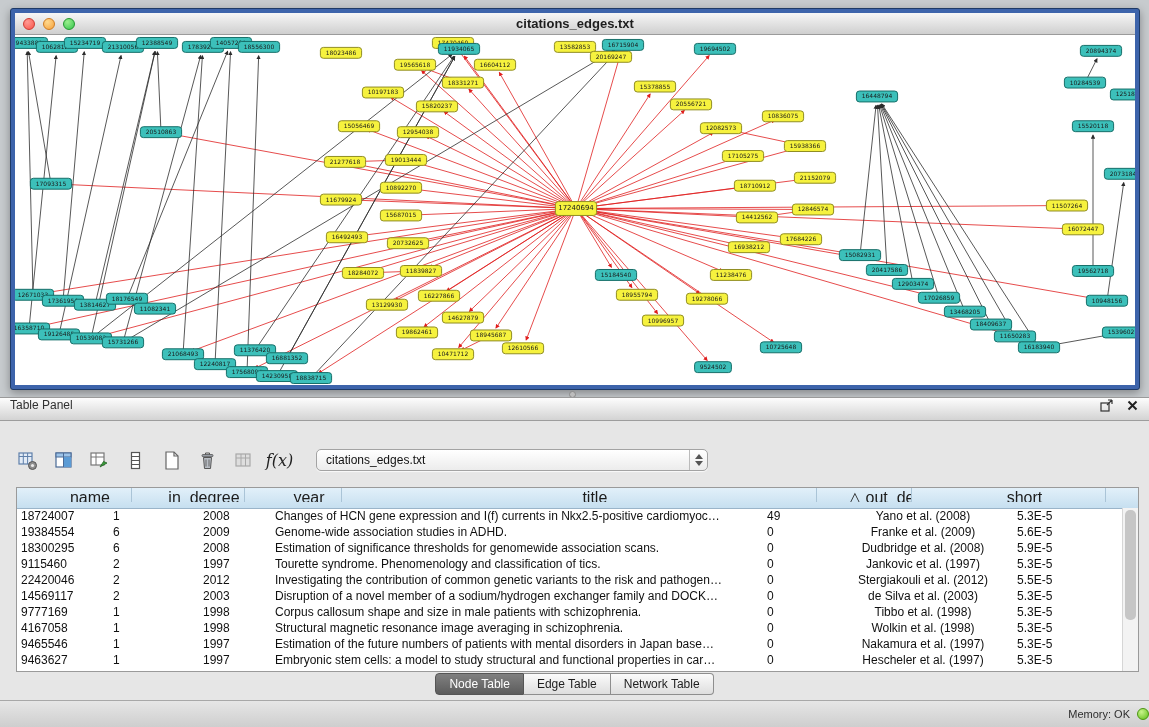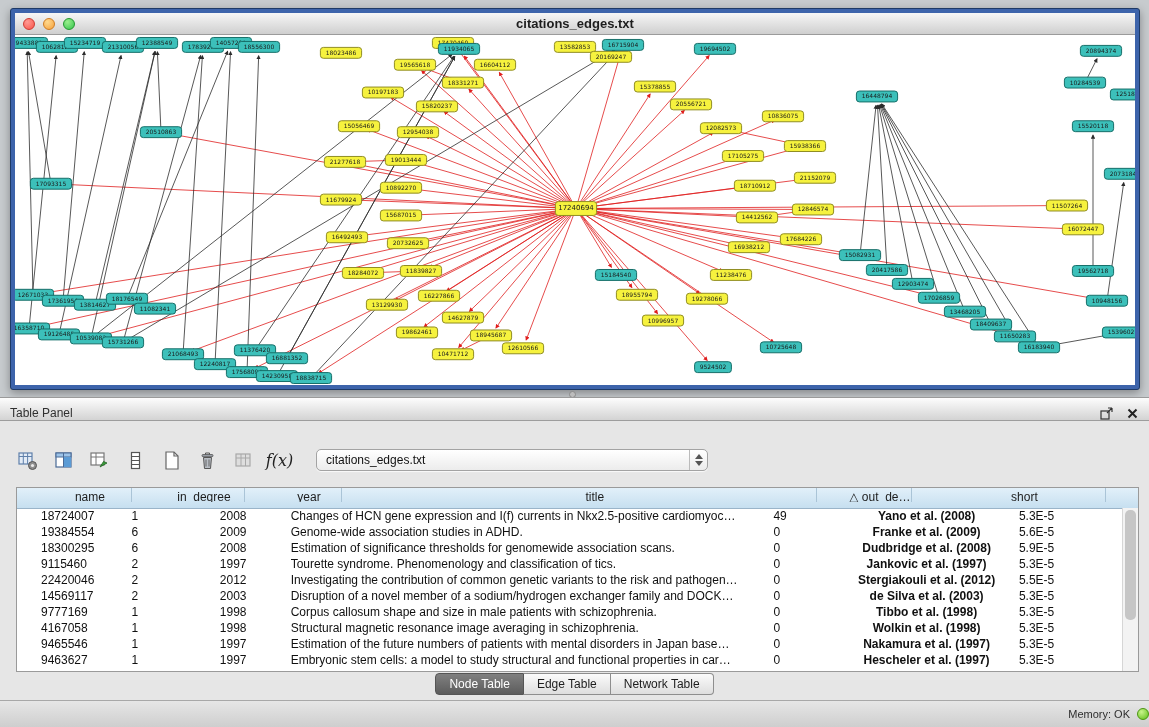--- a/index.html
+++ b/index.html
@@ -27,21 +27,21 @@
   .win-title{position:absolute;left:0;right:0;text-align:center;font-size:13px;color:#1d1d1d;font-weight:bold;}
   .canvas-wrap{flex:1;background:#ffffff;overflow:hidden;}
   #net-svg{display:block;width:100%;height:100%;}
   #net-svg text{font-family:"DejaVu Sans",sans-serif;}
   
   .grip{position:absolute;left:569px;top:391px;width:7px;height:7px;border-radius:50%;
     background:#bcbcbc;border:1px solid #8a8a8a;box-sizing:border-box;}
   
   .table-panel{position:absolute;left:0;top:397px;width:1149px;height:303px;
     background:#e6e6e6;border-top:1px solid #9a9a9a;box-sizing:border-box;}
-  .panel-header{height:22px;display:flex;align-items:flex-end;padding:0 10px;
+  .panel-header{height:22px;display:flex;align-items:flex-start;padding:0 10px;
     background:linear-gradient(#fdfdfd,#d3d3d3);border-bottom:1px solid #9d9d9d;}
   .panel-title{flex:1;font-size:12px;color:#303030;}
   .panel-icons{display:flex;align-items:center;gap:12px;}
   .p-icon{width:14px;height:14px;display:flex;align-items:center;justify-content:center;cursor:pointer;}
   
   .toolbar{position:absolute;left:14px;top:48px;height:28px;display:flex;align-items:center;gap:9px;}
   .tool-btn{width:27px;height:27px;display:flex;align-items:center;justify-content:center;border-radius:4px;}
   .fx-label{font-family:"DejaVu Serif",serif;font-style:italic;font-size:16px;color:#222;}
   .net-select{
     margin-left:14px;width:392px;height:22px;box-sizing:border-box;
@@ -51,30 +51,30 @@
   .net-select-label{flex:1;font-size:12px;color:#111;padding-left:9px;overflow:hidden;white-space:nowrap;}
   .stepper{width:17px;height:100%;border-left:1px solid #bbb;display:flex;flex-direction:column;
     align-items:center;justify-content:center;gap:2px;}
   .tri-up{width:0;height:0;border-left:4px solid transparent;border-right:4px solid transparent;border-bottom:5px solid #555;}
   .tri-down{width:0;height:0;border-left:4px solid transparent;border-right:4px solid transparent;border-top:5px solid #555;}
   
   .table-wrap{position:absolute;left:16px;top:89px;width:1123px;bottom:28px;
     box-sizing:border-box;background:#fff;border:1px solid #9a9a9a;overflow:hidden;}
   .thead{display:flex;height:20px;background:linear-gradient(#e2f0fa,#c6dff0);
     border-bottom:1px solid #9ab4c9;}
-  .thcell{box-sizing:border-box;height:14px;line-height:19px;font-size:12px;color:#1c1c1c;
+  .thcell{box-sizing:border-box;height:14px;line-height:19px;font-size:16px;color:#1c1c1c;
     text-align:center;border-right:1px solid #aac4d7;overflow:hidden;white-space:nowrap;margin-left:32px;}
   .tbody{position:absolute;left:0;top:20px;right:15px;bottom:0;overflow:hidden;}
-  .trow{display:flex;height:16px;line-height:16px;padding-left:20px;}
+  .trow{display:flex;height:16px;line-height:16px;}
   .tcell{box-sizing:border-box;font-size:12px;color:#101010;padding:0 4px;
     overflow:hidden;white-space:nowrap;}
   .c0{width:92px}.c1{width:90px}.c2{width:72px}.c3{width:492px}.c4{width:70px}.c5{width:180px}
   .trow .c6{width:110px}
   .thead .c6{flex:1;border-right:none;}
-  .tcell.c5{text-align:center;font-weight:bold;}
+  .tcell.c5{text-align:center;}
   .vscroll{position:absolute;right:0;top:20px;bottom:0;width:15px;background:#f3f3f3;border-left:1px solid #d6d6d6;}
   .vthumb{position:absolute;left:2px;right:2px;top:2px;height:110px;border-radius:5px;background:#c6c6c6;}
   
   .tabs{position:absolute;left:0;right:0;bottom:5px;display:flex;justify-content:center;margin-top:44px;}
   .tab{height:20px;line-height:20px;padding:0 13px;font-size:12px;color:#1d1d1d;
     background:linear-gradient(#fbfbfb,#dedede);border:1px solid #8e8e8e;border-left:none;cursor:pointer;}
   .tab:first-child{border-left:1px solid #8e8e8e;border-radius:4px 0 0 4px;}
   .tab:last-child{border-radius:0 4px 4px 0;}
   .tab.active{background:linear-gradient(#808080,#5c5c5c);color:#fff;border-color:#555;}
   

